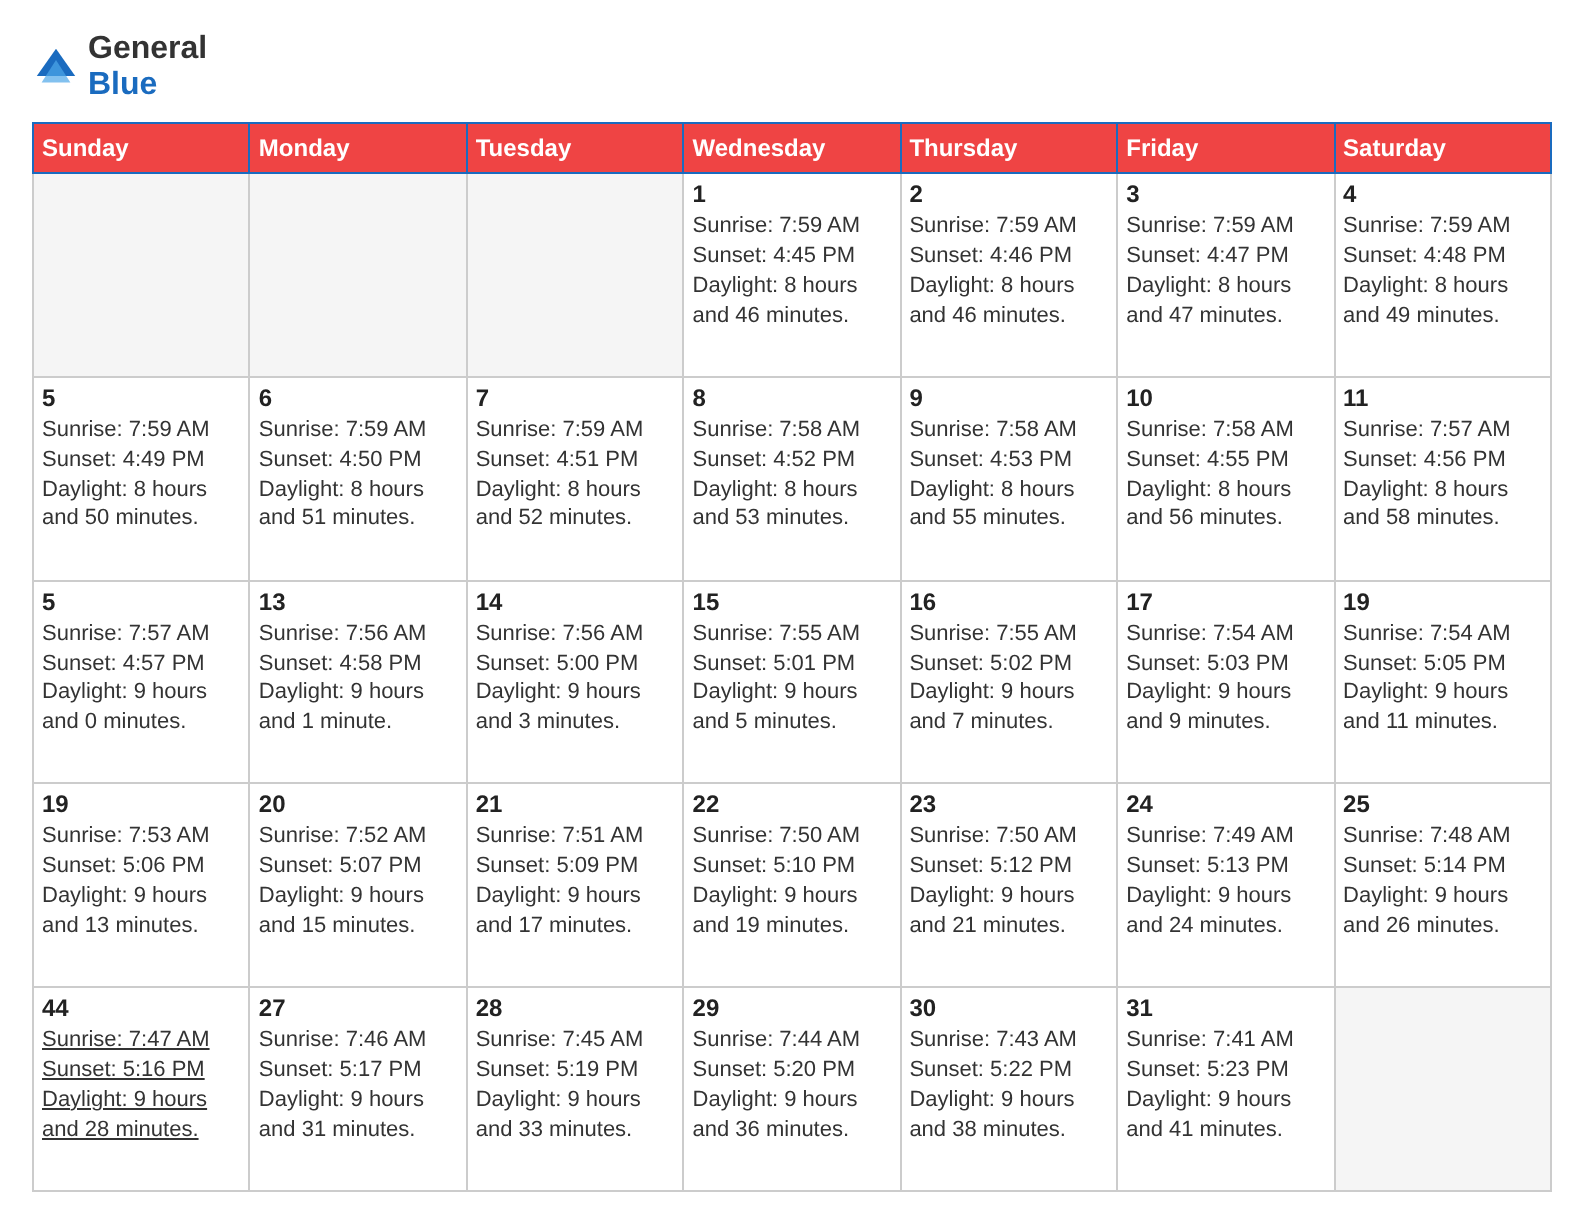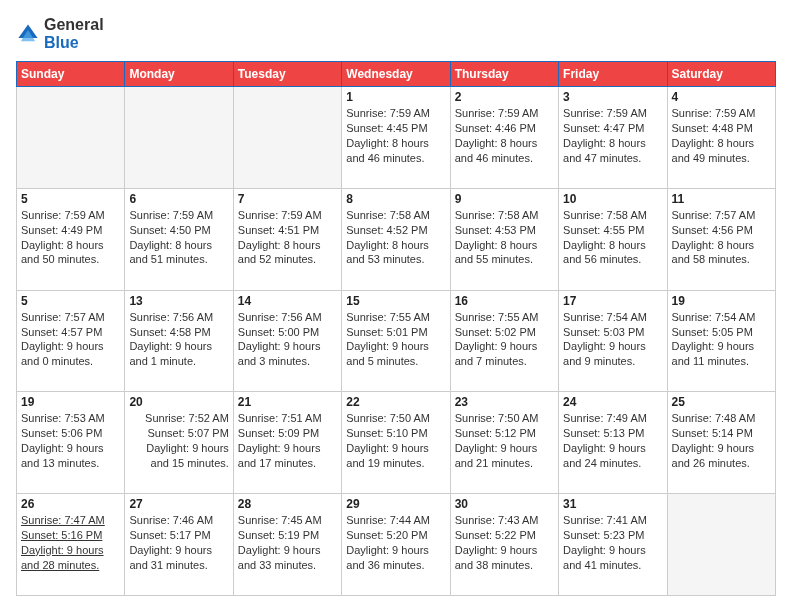--- a/index.html
+++ b/index.html
@@ -266,21 +266,21 @@
         <tr>
           <td>
             <div class="day-num">19</div>
             <div class="day-info" style="white-space: pre-line;">Sunrise: 7:53 AM
 Sunset: 5:06 PM
 Daylight: 9 hours
 and 13 minutes.</div>
           </td>
           <td>
             <div class="day-num">20</div>
-            <div class="day-info" style="white-space: pre-line; text-align: right;">Sunrise: 7:52 AM
+            <div class="day-info" style="white-space: pre-line;">Sunrise: 7:52 AM
 Sunset: 5:07 PM
 Daylight: 9 hours
 and 15 minutes.</div>
           </td>
           <td>
             <div class="day-num">21</div>
             <div class="day-info" style="white-space: pre-line;">Sunrise: 7:51 AM
 Sunset: 5:09 PM
 Daylight: 9 hours
 and 17 minutes.</div>
@@ -309,21 +309,21 @@
           <td>
             <div class="day-num">25</div>
             <div class="day-info" style="white-space: pre-line;">Sunrise: 7:48 AM
 Sunset: 5:14 PM
 Daylight: 9 hours
 and 26 minutes.</div>
           </td>
         </tr>
         <tr>
           <td>
-            <div class="day-num">26</div>
+            <div class="day-num">44</div>
             <div class="day-info" style="white-space: pre-line; text-decoration: underline;">Sunrise: 7:47 AM
 Sunset: 5:16 PM
 Daylight: 9 hours
 and 28 minutes.</div>
           </td>
           <td>
             <div class="day-num">27</div>
             <div class="day-info" style="white-space: pre-line;">Sunrise: 7:46 AM
 Sunset: 5:17 PM
 Daylight: 9 hours

